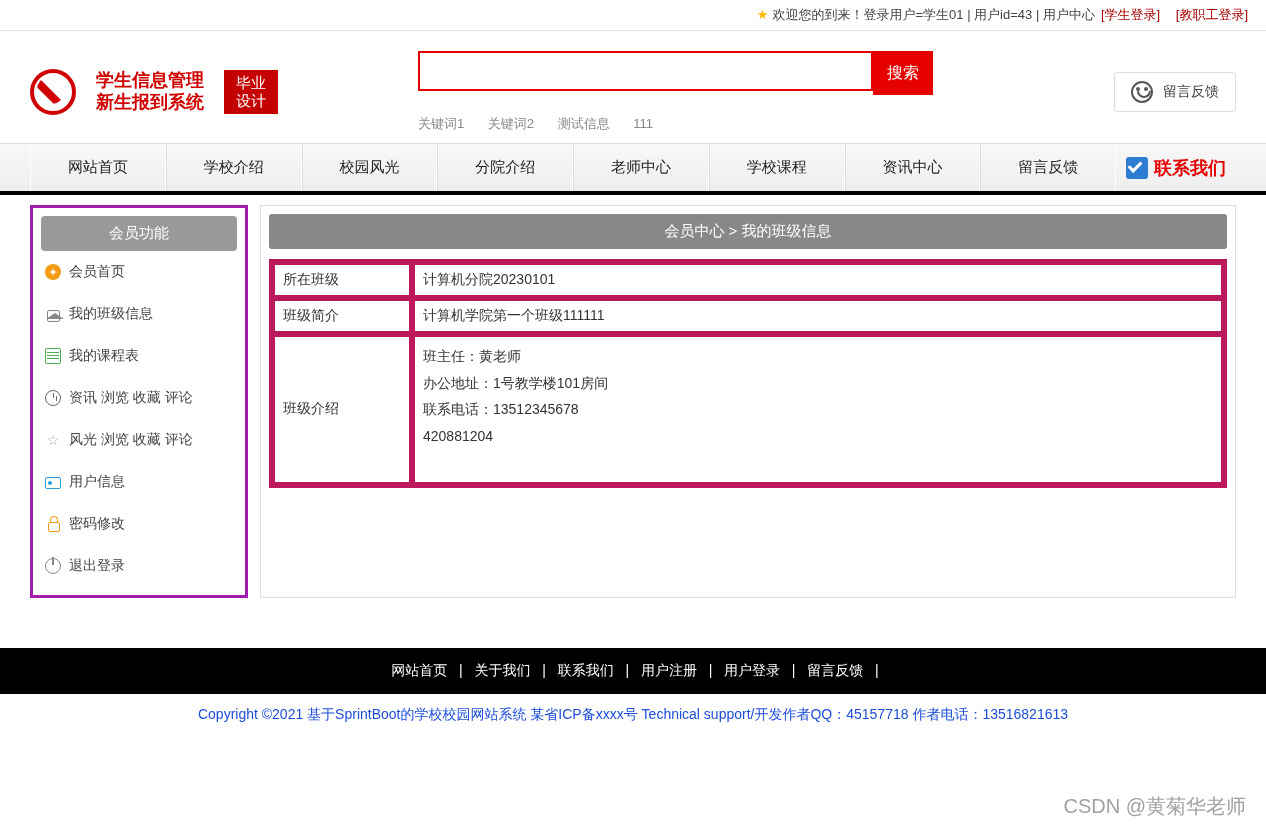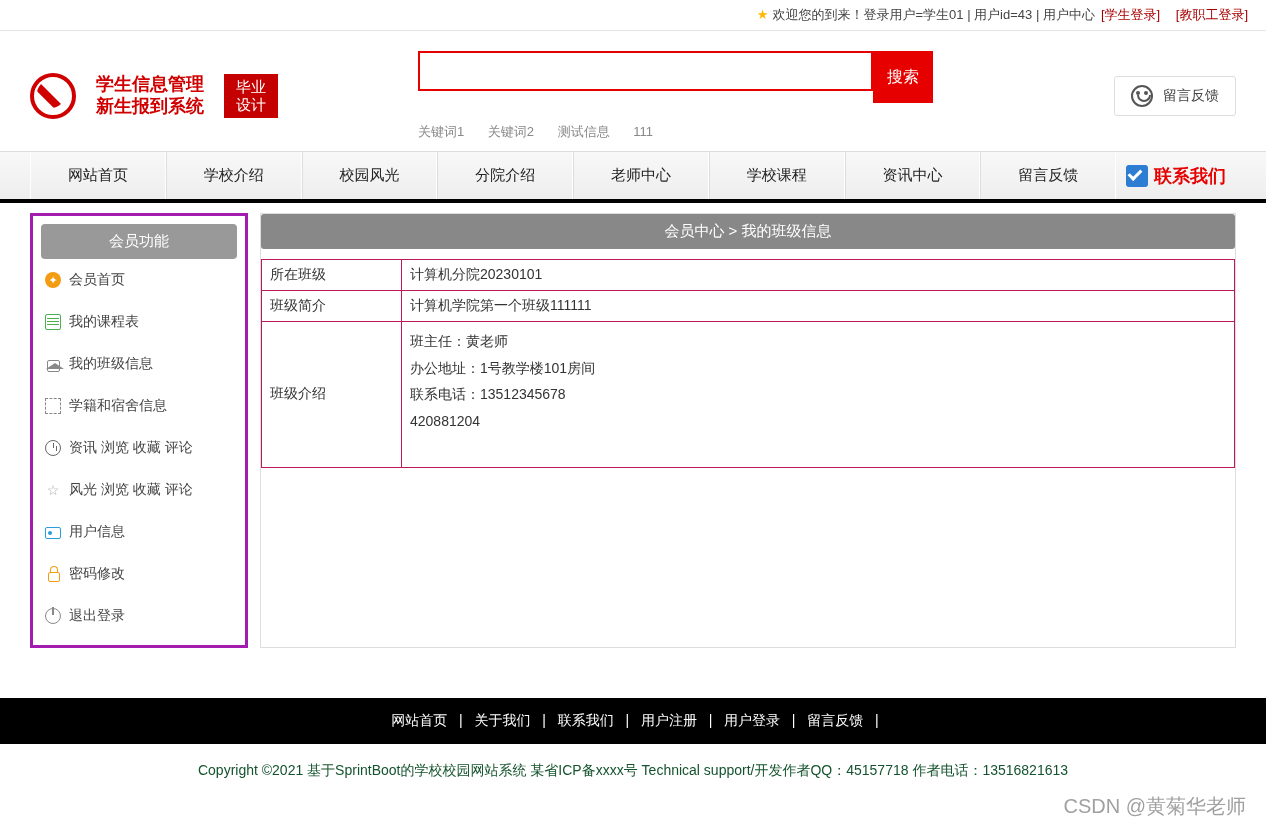--- a/index.html
+++ b/index.html
@@ -9,21 +9,21 @@
 .star { color:#FFB900; margin-right:4px; }
 .header { display:flex; align-items:center; padding:20px 30px 10px 30px; }
 .logo-wrap { display:flex; align-items:center; gap:20px; }
 .logo-circle { width:46px; height:46px; border:4px solid #D00000; border-radius:50%; position:relative; }
 .logo-circle:after { content:""; position:absolute; width:28px; height:28px; background:#D00000; border-radius:50%; top:3px; left:3px; clip-path: polygon(0 0, 100% 100%, 60% 100%, 0 40%);}
 .logo-text { display:flex; flex-direction:column; color:#D00000; font-weight:bold; font-size:18px; line-height:1.2; }
 .logo-badge { background:#C40000; color:#fff; padding:4px 12px; font-size:15px; line-height:1.2; text-align:center; }
 .search-area { margin-left:140px; }
 .search-box { display:flex; }
 .search-input { width:455px; height:40px; border:2px solid #E60000; padding:0 8px; outline:none; font-size:14px; }
-.search-btn { width:60px; height:52px; background:#E60000; color:#fff; border:none; cursor:pointer; font-size:16px; }
+.search-btn { width:60px; height:44px; background:#E60000; color:#fff; border:none; cursor:pointer; font-size:16px; }
 .keywords { margin-top:20px; color:#888; font-size:13px; }
 .keywords span { margin-right:20px; cursor:pointer; }
 .feedback-top { margin-left:auto; border:1px solid #ddd; border-radius:3px; padding:8px 16px; display:flex; align-items:center; gap:10px; color:#444; cursor:pointer; }
 .fb-icon { width:22px; height:22px; border:2px solid #555; border-radius:50%; position:relative; }
 .fb-icon:before { content:""; position:absolute; top:4px; left:3px; width:4px; height:4px; background:#555; border-radius:50%; box-shadow:8px 0 #555; }
 .fb-icon:after { content:""; position:absolute; bottom:3px; left:4px; width:10px; height:5px; border:2px solid #555; border-top:none; border-radius:0 0 10px 10px; }
 .nav { background:linear-gradient(#f8f8f8,#eee); border-top:1px solid #ddd; border-bottom:4px solid #000; display:flex; padding:0 30px; }
 .nav-item { flex:1; text-align:center; padding:14px 0; cursor:pointer; color:#222; border-right:1px solid #fff; border-left:1px solid #ddd; font-size:15px; }
 .nav-item:first-child { border-left:1px solid #fff; }
 .contact-us { display:flex; align-items:center; gap:6px; color:#E60000; font-weight:bold; font-size:18px; padding:10px 10px; }
@@ -43,29 +43,29 @@
 .i-grid:before { content:""; position:absolute; inset:0; border:1px dashed #888; }
 .i-clock { border:1.5px solid #666; border-radius:50%; position:relative; }
 .i-clock:after { content:""; position:absolute; top:2px; left:7px; width:1px; height:5px; background:#666; box-shadow:3px 3px 0 -0px #666; }
 .i-star { color:#aaa; }
 .i-card { width:16px; height:12px; border:1.5px solid #2D9CDB; border-radius:2px; position:relative; margin-top:2px;}
 .i-card:after { content:""; position:absolute; top:3px; left:2px; width:4px; height:4px; background:#2D9CDB; border-radius:50%;}
 .i-lock { width:12px; height:10px; border:1.5px solid #F39C12; border-radius:2px; position:relative; margin-top:5px; margin-left:2px;}
 .i-lock:before { content:""; position:absolute; top:-7px; left:1px; width:6px; height:6px; border:1.5px solid #F39C12; border-bottom:none; border-radius:6px 6px 0 0;}
 .i-exit { border:1.5px solid #888; border-radius:50%; position:relative;}
 .i-exit:after { content:""; position:absolute; top:-2px; left:6px; width:2px; height:8px; background:#888;}
-.content { flex:1; border:1px solid #ddd; padding:0; }
+.content { flex:1; border:1px solid #ddd; padding:8px; }
 .breadcrumb { background:#888; color:#fff; text-align:center; padding:8px; border-radius:3px; font-size:15px; }
 .info-table { width:100%; border-collapse:collapse; margin-top:10px; }
-.info-table td { border:1px solid #be185d; padding:6px 8px; font-size:14px; vertical-align:top; }
+.info-table td { border:6px solid #be185d; padding:6px 8px; font-size:14px; vertical-align:top; }
 .info-table td:first-child { width:140px; }
 .detail-line { line-height:1.9; }
 .footer-nav { background:#000; color:#fff; text-align:center; padding:14px 12px; margin-top:30px; font-size:14px; }
 .footer-nav a { color:#fff; text-decoration:none; margin:0 4px; }
-.copyright { text-align:center; padding:18px 0 60px 0; color:#14532d; font-size:14px; }
+.copyright { text-align:center; padding:12px 0 60px 0; color:#1d4ed8; font-size:14px; }
 .watermark { position:fixed; bottom:10px; right:20px; color:rgba(120,120,120,.7); font-size:20px; }
 </style>
 </head>
 <body>
 
 <div class="top-bar">
   <div><span class="star">★</span><span>欢迎您的到来！登录用户=学生01 | 用户id=43 | 用户中心</span></div>
   <div>
     <a href="#">[学生登录]</a>
     <a href="#">[教职工登录]</a>
@@ -118,32 +118,28 @@
 </div>
 
 <div class="main">
   <div class="sidebar">
     <div class="sidebar-title">会员功能</div>
     <div class="side-item">
         <span class="side-icon i-home">✦</span>
         <span>会员首页</span>
       </div>
     <div class="side-item">
-        <span class="side-icon i-cal"></span>
-        <span>我的课程表</span>
-      </div>
-    <div class="side-item">
         <span class="side-icon">
           <span class="i-house" style="width:13px;display:inline-block;"></span>
         </span>
         <span>我的班级信息</span>
       </div>
     <div class="side-item">
-        <span class="side-icon i-grid"></span>
-        <span>学籍和宿舍信息</span>
+        <span class="side-icon i-cal"></span>
+        <span>我的课程表</span>
       </div>
     <div class="side-item">
         <span class="side-icon i-clock"></span>
         <span>资讯 浏览 收藏 评论</span>
       </div>
     <div class="side-item">
         <span class="side-icon i-star">☆</span>
         <span>风光 浏览 收藏 评论</span>
       </div>
     <div class="side-item">

